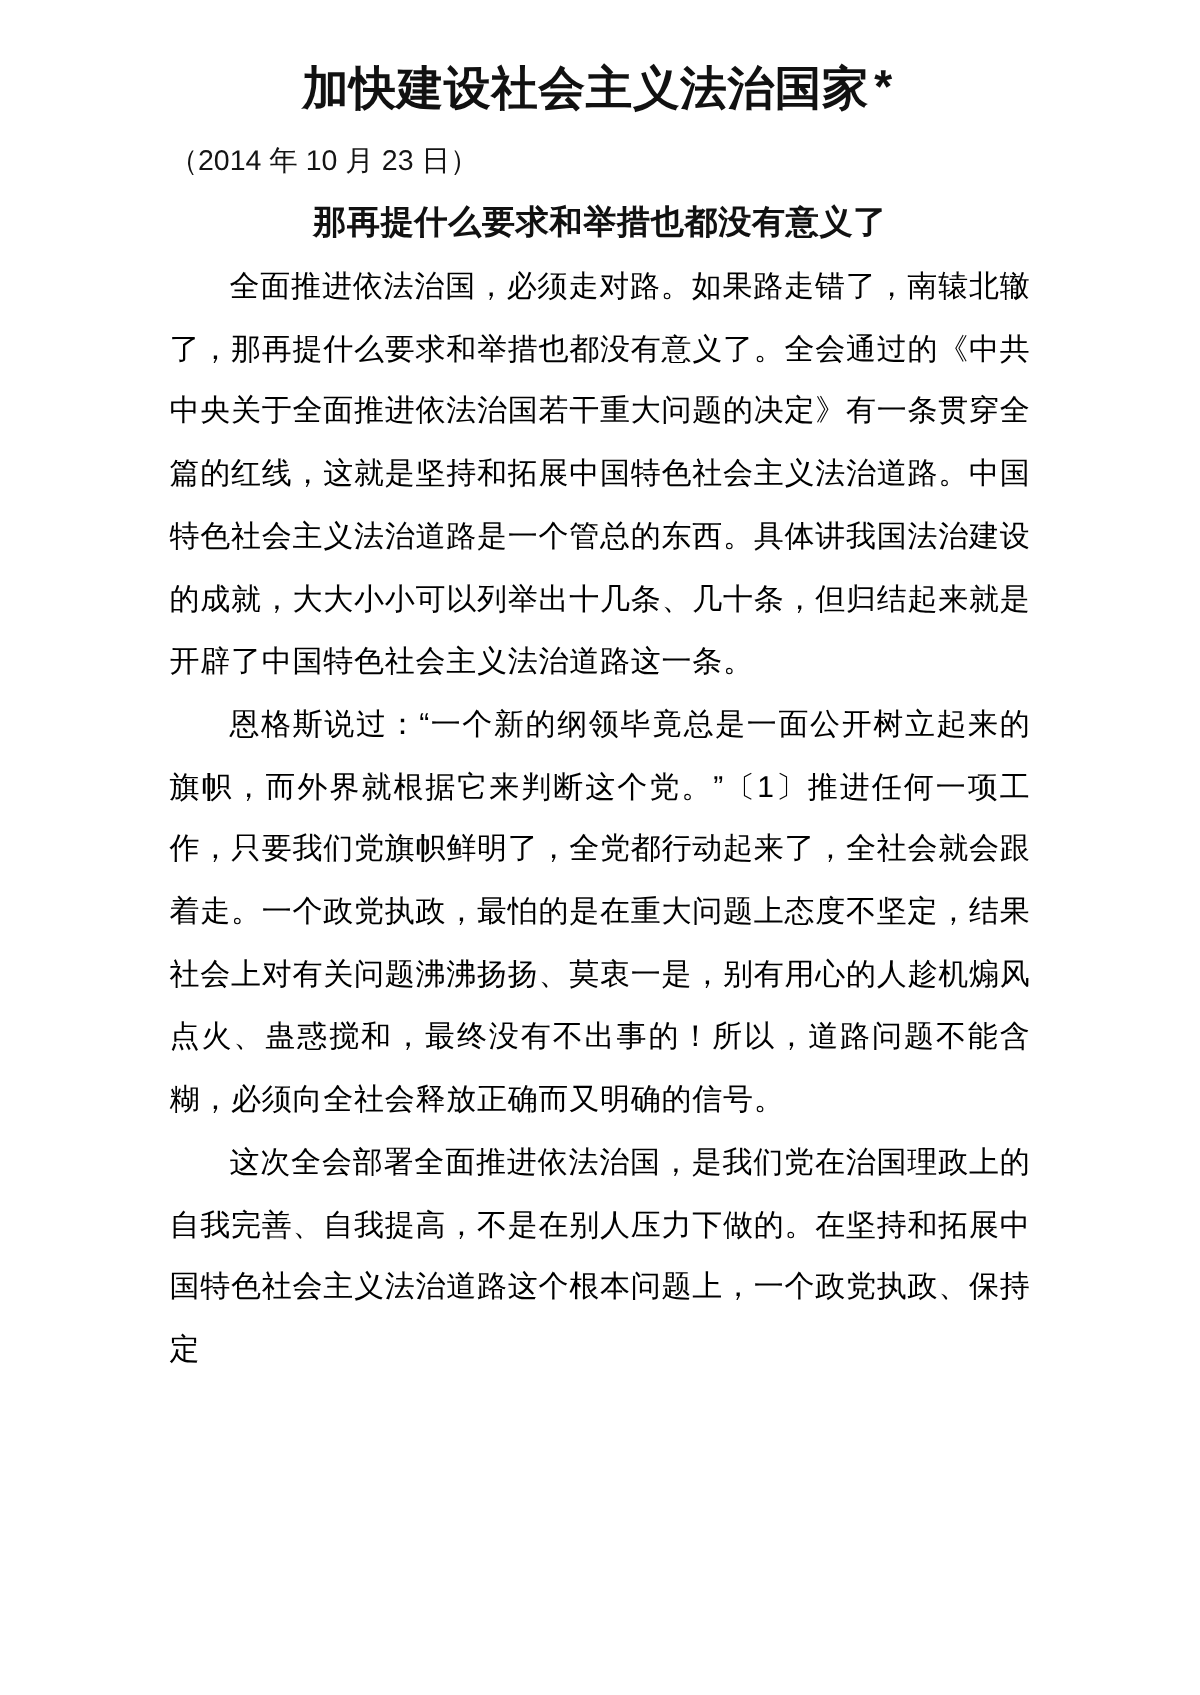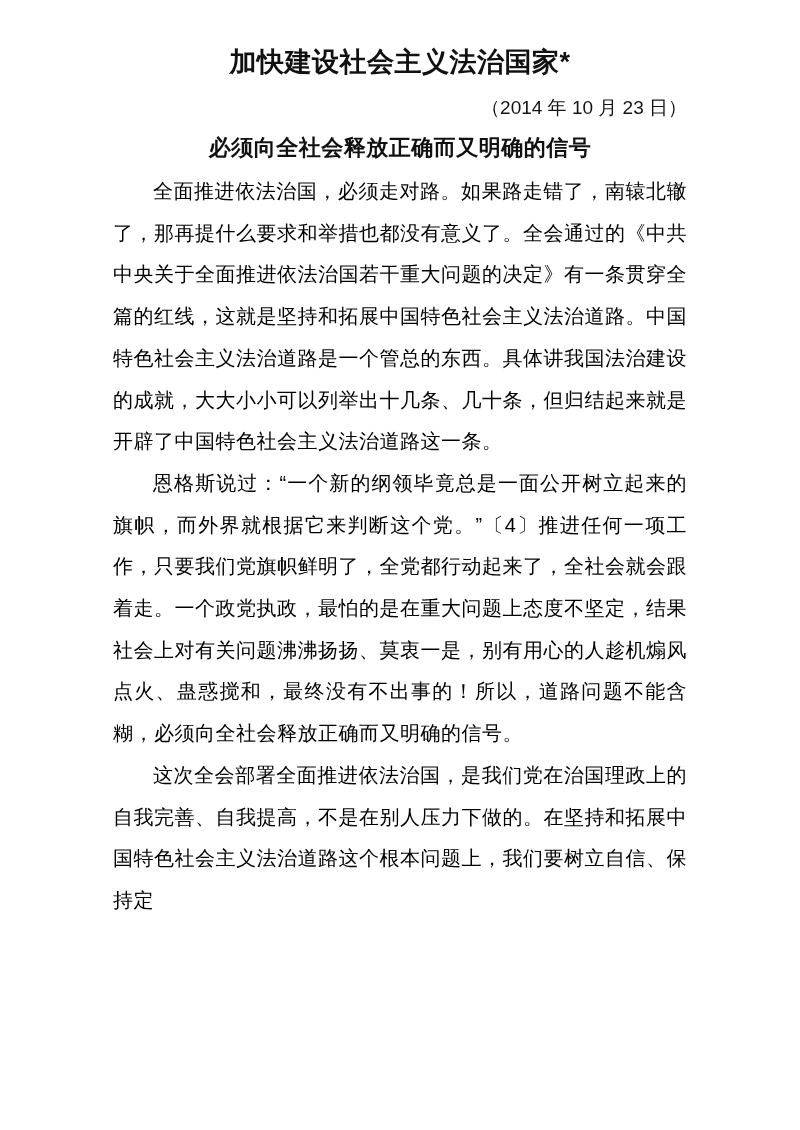--- a/index.html
+++ b/index.html
@@ -26,29 +26,30 @@
     text-align: center;
     font-size: 30px;
     line-height: 34px;
     font-weight: bold;
     color: #be2428;
     letter-spacing: 1px;
   }
   .article-title {
     margin: 49px 0 4px 0;
     text-align: center;
-    font-size: 27px;
+    font-size: 31px;
     line-height: 26px;
     font-weight: bold;
     color: #111111;
     letter-spacing: 0.5px;
+    font-family: Liberation Mono, monospace;
   }
   .article-date {
     margin: 22px 0 0 0;
-    text-align: right;
+    text-align: left;
     font-size: 19px;
     line-height: 22px;
     font-weight: normal;
     color: #141414;
   }
   .section-heading {
     margin: 16px 0 0 0;
     text-align: center;
     font-size: 22px;
     line-height: 26px;
@@ -71,20 +72,20 @@
 </style>
 </head>
 <body>
 
 <div class="page">
 
   <h2 class="article-title">加快建设社会主义法治国家*</h2>
 
   <div class="article-date">（2014 年 10 月 23 日）</div>
 
-  <h3 class="section-heading">必须向全社会释放正确而又明确的信号</h3>
+  <h3 class="section-heading">那再提什么要求和举措也都没有意义了</h3>
 
   <div class="doc-body">
     <p>全面推进依法治国，必须走对路。如果路走错了，南辕北辙了，那再提什么要求和举措也都没有意义了。全会通过的《中共中央关于全面推进依法治国若干重大问题的决定》有一条贯穿全篇的红线，这就是坚持和拓展中国特色社会主义法治道路。中国特色社会主义法治道路是一个管总的东西。具体讲我国法治建设的成就，大大小小可以列举出十几条、几十条，但归结起来就是开辟了中国特色社会主义法治道路这一条。</p>
-    <p>恩格斯说过：“一个新的纲领毕竟总是一面公开树立起来的旗帜，而外界就根据它来判断这个党。”〔4〕推进任何一项工作，只要我们党旗帜鲜明了，全党都行动起来了，全社会就会跟着走。一个政党执政，最怕的是在重大问题上态度不坚定，结果社会上对有关问题沸沸扬扬、莫衷一是，别有用心的人趁机煽风点火、蛊惑搅和，最终没有不出事的！所以，道路问题不能含糊，必须向全社会释放正确而又明确的信号。</p>
-    <p>这次全会部署全面推进依法治国，是我们党在治国理政上的自我完善、自我提高，不是在别人压力下做的。在坚持和拓展中国特色社会主义法治道路这个根本问题上，我们要树立自信、保持定</p>
+    <p>恩格斯说过：“一个新的纲领毕竟总是一面公开树立起来的旗帜，而外界就根据它来判断这个党。”〔1〕推进任何一项工作，只要我们党旗帜鲜明了，全党都行动起来了，全社会就会跟着走。一个政党执政，最怕的是在重大问题上态度不坚定，结果社会上对有关问题沸沸扬扬、莫衷一是，别有用心的人趁机煽风点火、蛊惑搅和，最终没有不出事的！所以，道路问题不能含糊，必须向全社会释放正确而又明确的信号。</p>
+    <p>这次全会部署全面推进依法治国，是我们党在治国理政上的自我完善、自我提高，不是在别人压力下做的。在坚持和拓展中国特色社会主义法治道路这个根本问题上，一个政党执政、保持定</p>
   </div>
 </div>
 
 </body></html>

